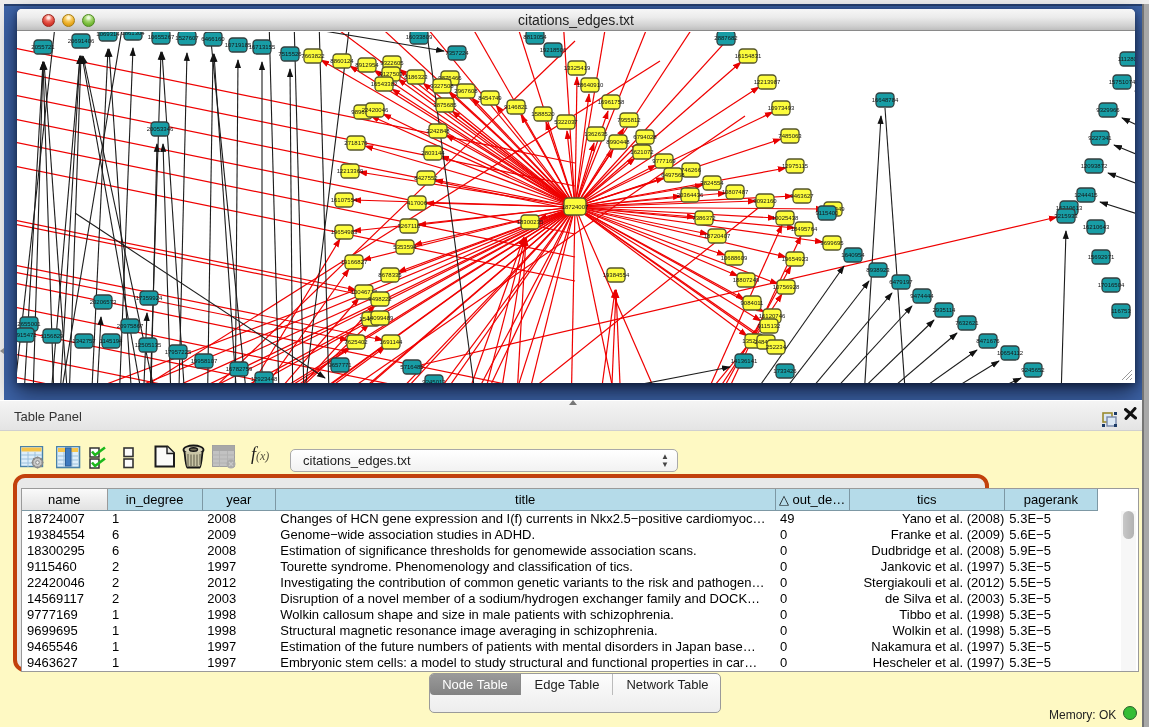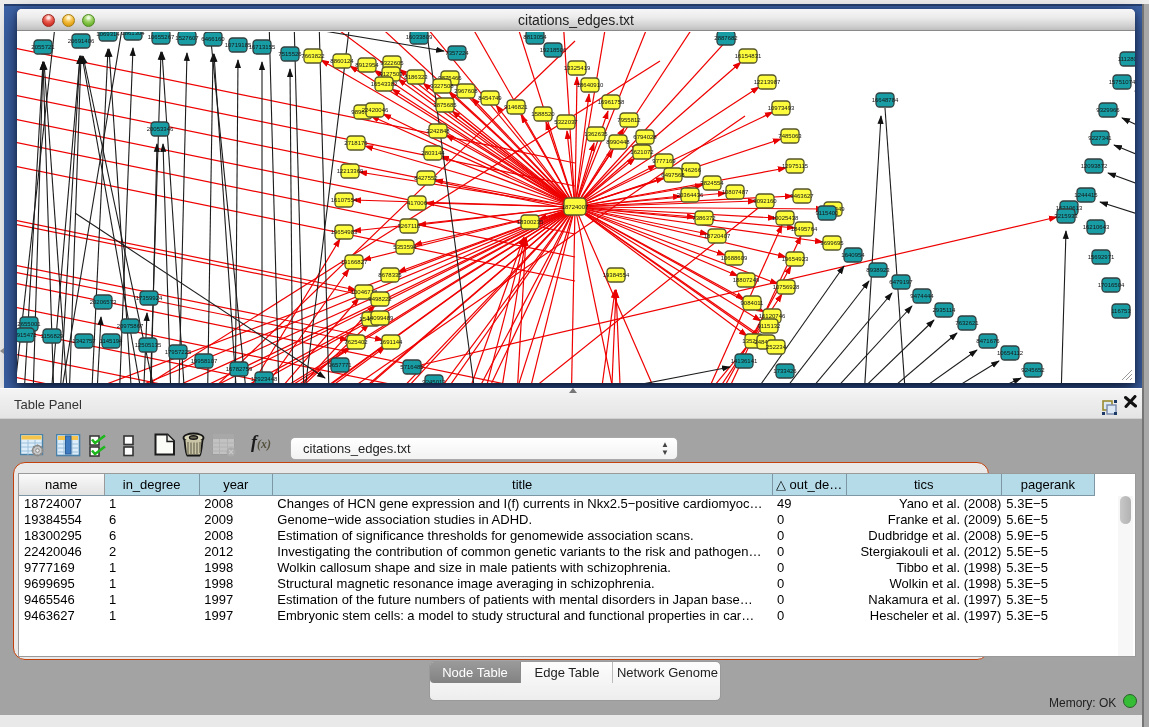--- a/index.html
+++ b/index.html
@@ -10,28 +10,28 @@
 #titlebar{position:absolute;left:0;top:0;width:100%;height:22px;border-radius:5px 5px 0 0;background:linear-gradient(#f7f7f7,#ebebeb 40%,#d2d2d2 78%,#bebebe);border-bottom:1px solid #8a8a8a}
 #titlebar .t{position:absolute;left:0;right:0;top:3px;text-align:center;font-size:14px;color:#222}
 .tl{position:absolute;top:5px;width:13px;height:13px;border-radius:50%}
 #tl1{left:25px;background:radial-gradient(circle at 50% 25%,#ffe8e4 0 10%,#ee6d60 35%,#d83b30 65%,#c02c22);border:.5px solid #9c241c}
 #tl2{left:45px;background:radial-gradient(circle at 50% 25%,#fff6d8 0 10%,#f7ca5c 35%,#e8a81e 65%,#cf9312);border:.5px solid #a87c0e}
 #tl3{left:65px;background:radial-gradient(circle at 50% 25%,#eafadc 0 10%,#a4d670 35%,#77bb38 65%,#5da026);border:.5px solid #4d8a20}
 #canvas{position:absolute;left:0;top:23px;width:1118px;height:351px;background:#fff;overflow:hidden}
 #grip{position:absolute;right:2px;bottom:2px;width:13px;height:13px}
 #rightedge{position:absolute;left:1142px;top:0;width:7px;height:727px;background:#a8a8a8;border-left:2px solid #757575;z-index:50}
 #rightedge .t{position:absolute;left:-2px;top:0;width:10px;height:4px;background:#ededed}
-#tablepanel{position:absolute;left:0;top:388px;width:1149px;height:327px;background:#a3a3a3}
+#tablepanel{position:absolute;left:0;top:400px;width:1149px;height:327px;background:#fef9c3}
 #tpbar{position:absolute;left:0;top:0;width:100%;height:31px;background:linear-gradient(#f4f4f4,#e4e4e4);border-top:1px solid #fff;border-bottom:1px solid #d0d0d0}
 #tpbar .t{position:absolute;left:14px;top:8px;font-size:13px;color:#333}
 #toolbar{position:absolute;left:0;top:32px;width:100%;height:46px}
 .tbi{position:absolute;top:14px}
 #dropdown{position:absolute;left:290px;top:17px;width:388px;height:23px;background:linear-gradient(#fff,#f2f2f2);border:1px solid #a9a9a9;border-radius:5px;font-size:13px;color:#222;line-height:22px;padding-left:12px}
 #spin{position:absolute;right:8px;top:3px;font-size:8px;color:#444;line-height:8px;text-align:center}
-#tblpanel{position:absolute;left:13px;top:74px;width:976px;height:198px;background:#e9e9e9;border:1px solid #c2410c;border-radius:12px}
+#tblpanel{position:absolute;left:13px;top:74px;width:976px;height:198px;background:#e9e9e9;border:4px solid #c2410c;border-radius:12px}
 #scrollpane{position:absolute;left:4px;top:10px;width:1118px;height:184px;background:#fff;border:1px solid #9a9a9a}
 table{border-collapse:collapse;table-layout:fixed;width:1076px;font-size:13px}
 th{height:21px;font-weight:normal;font-size:13px;background:#b5dbe9;border-right:1px solid #7d98a4;border-bottom:1px solid #7d98a4;padding:0;overflow:hidden;white-space:nowrap}
 th.c0{background:linear-gradient(#fafafa,#e2e2e2);border-right:1px solid #9a9a9a}
 td{height:16px;padding:0 0 0 5px;overflow:hidden;white-space:nowrap;color:#000}
 .c0{width:85px}.c1{width:95px}.c2{width:73px}.c3{width:499px}.c4{width:74px}.c5{width:155px}.c6{width:93px}
 td.c5{text-align:right;padding:0}
 #vscroll{position:absolute;right:2px;top:22px;width:15px;height:160px;background:#f7f7f7}
 #vthumb{position:absolute;left:2px;top:0px;width:11px;height:28px;background:linear-gradient(90deg,#c8c8c8,#b2b2b2);border-radius:6px}
 #segs{position:absolute;left:429px;top:273px;width:292px;height:40px;border:1px solid #9a9a9a;border-radius:5px;background:linear-gradient(#fdfdfd,#ededed);font-size:13px;z-index:10}
@@ -587,21 +587,21 @@
     <path d="M2.5,8 c0.5,5 1.5,15.5 2.5,15.5 h13 c1,0 2,-10.5 2.5,-15.5" fill="#c9c5a6" stroke="#161616" stroke-width="1.8"></path>
     <path d="M6,10 v12 M9,10.5 v12.5 M12,10.5 v12.5 M15,10.5 v12 M18,10 v11" stroke="#76725c" stroke-width="1.3"></path>
   </svg>
   <svg class="tbi" style="left:212px;top:13px" width="25" height="24">
     <rect x="0.5" y="0.5" width="22" height="21" fill="#c2c2c2" stroke="#9e9e9e"></rect>
     <rect x="0.5" y="0.5" width="22" height="5.5" fill="#a8a8a8"></rect>
     <path d="M0.5,10 h22 M0.5,14 h22 M0.5,18 h22 M7.5,6 v15.5 M15.5,6 v15.5" stroke="#b2b2b2" fill="none"></path>
     <circle cx="19" cy="19" r="4.5" fill="#ababab"></circle>
     <path d="M17,17 l4,4 M21,17 l-4,4" stroke="#c8c8c8" stroke-width="1.4"></path>
   </svg>
-  <div class="tbi" style="left:251px;top:12px;font-size:18px;font-style:italic;font-weight:bold;color:#1a1a1a;font-family:'Liberation Serif',serif">f<span style="font-size:12px;color:#55513f">(x)</span></div>
+  <div class="tbi" style="left:251px;top:12px;font-size:18px;font-style:italic;font-weight:normal;color:#1a1a1a;font-family:'Liberation Serif',serif">f<span style="font-size:12px;color:#55513f">(x)</span></div>
   <div id="dropdown">citations_edges.txt<div id="spin">▲<br>▼</div></div>
  </div>
  <div id="tblpanel">
   <div id="scrollpane">
    <table>
     <tbody>
             <tr>
               <th class="c0">name</th>
               <th class="c1">in_degree</th>
               <th class="c2">year</th>
@@ -631,27 +631,45 @@
 <tr>
               <td class="c0">18300295</td>
               <td class="c1">6</td>
               <td class="c2">2008</td>
               <td class="c3">Estimation of significance thresholds for genomewide association scans.</td>
               <td class="c4">0</td>
               <td class="c5">Dudbridge et al. (2008)</td>
               <td class="c6">5.9E−5</td>
             </tr>
 <tr>
+              <td class="c0">9115460</td>
+              <td class="c1">2</td>
+              <td class="c2">1997</td>
+              <td class="c3">Tourette syndrome. Phenomenology and classification of tics.</td>
+              <td class="c4">0</td>
+              <td class="c5">Jankovic et al. (1997)</td>
+              <td class="c6">5.3E−5</td>
+            </tr>
+<tr>
               <td class="c0">22420046</td>
               <td class="c1">2</td>
               <td class="c2">2012</td>
               <td class="c3">Investigating the contribution of common genetic variants to the risk and pathogen…</td>
               <td class="c4">0</td>
               <td class="c5">Stergiakouli et al. (2012)</td>
               <td class="c6">5.5E−5</td>
+            </tr>
+<tr>
+              <td class="c0">14569117</td>
+              <td class="c1">2</td>
+              <td class="c2">2003</td>
+              <td class="c3">Disruption of a novel member of a sodium/hydrogen exchanger family and DOCK…</td>
+              <td class="c4">0</td>
+              <td class="c5">de Silva et al. (2003)</td>
+              <td class="c6">5.3E−5</td>
             </tr>
 <tr>
               <td class="c0">9777169</td>
               <td class="c1">1</td>
               <td class="c2">1998</td>
               <td class="c3">Wolkin callosum shape and size in male patients with schizophrenia.</td>
               <td class="c4">0</td>
               <td class="c5">Tibbo et al. (1998)</td>
               <td class="c6">5.3E−5</td>
             </tr>
@@ -685,20 +703,20 @@
    </tbody>
         </table>
    <div id="vscroll">
           <div id="vthumb"></div>
         </div>
   </div>
  </div>
  <div id="segs">
       <div class="seg" id="seg1">Node Table</div>
       <div class="seg" id="seg2">Edge Table</div>
-      <div class="seg" id="seg3">Network Genome</div>
+      <div class="seg" id="seg3">Network Table</div>
     </div>
  <div id="memok">Memory: OK</div>
     <div id="memdot"></div>
  <div id="splitarrow"></div>
 </div>
 <div id="rightedge">
     <div class="t"></div>
   </div>
 </body></html>

